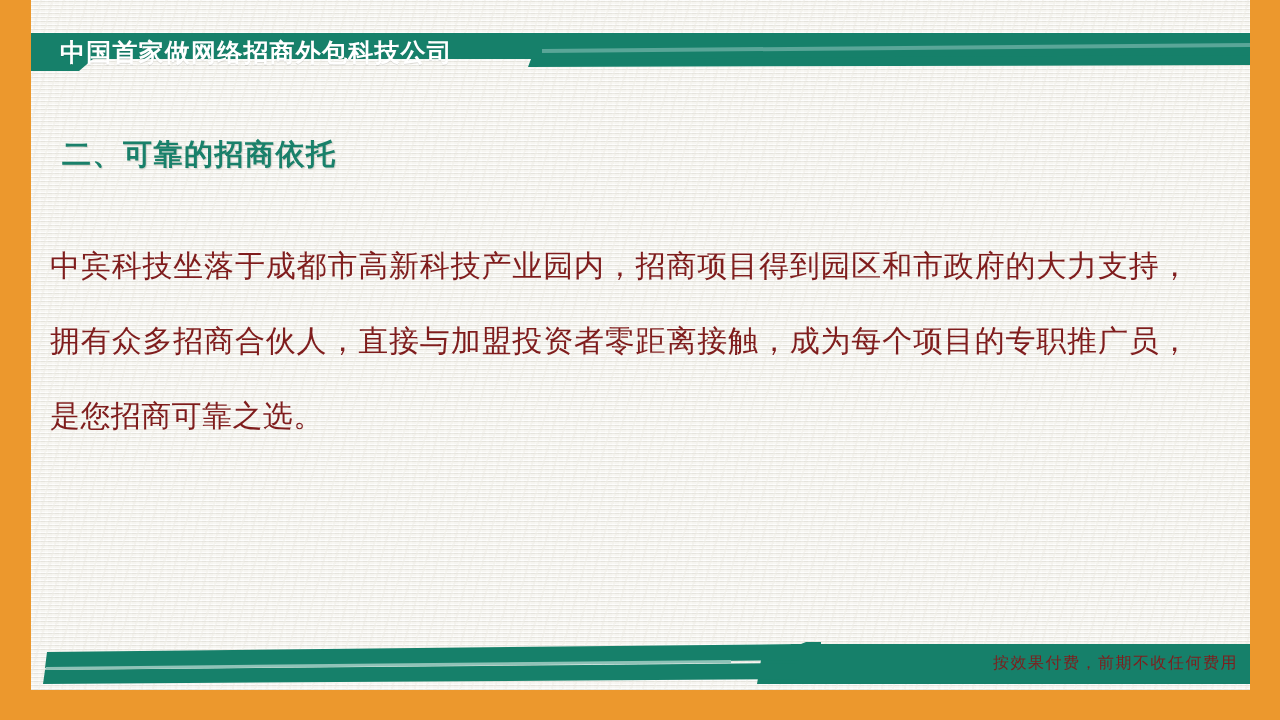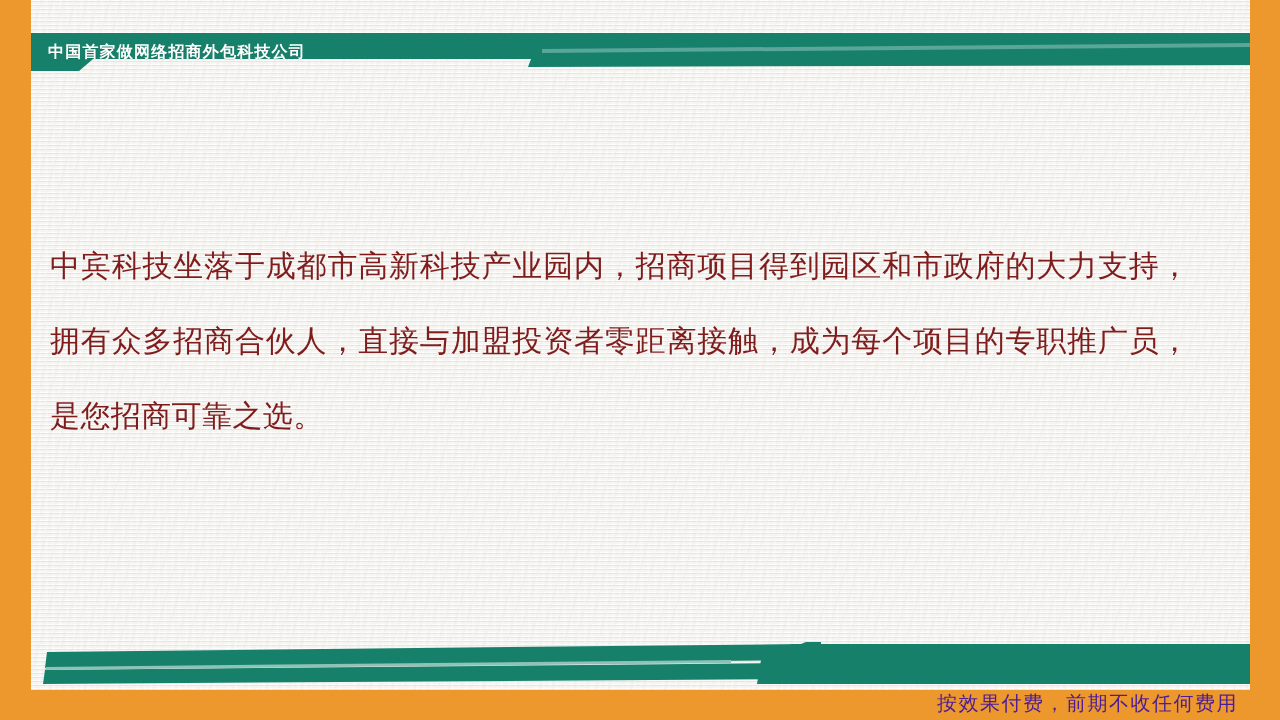--- a/index.html
+++ b/index.html
@@ -63,27 +63,27 @@
     left: 31px;
     top: 33px;
     width: 1219px;
     height: 38px;
     z-index: 4;
   }
   #header-banner svg { display: block; }
 
   #header-title {
     position: absolute;
-    left: 48px;
+    left: 60px;
     top: 34px;
     height: 36px;
     line-height: 36px;
     z-index: 6;
     color: #ffffff;
-    font-size: 16px;
+    font-size: 25px;
     font-weight: bold;
     letter-spacing: 1.2px;
     white-space: nowrap;
     text-shadow: 0 1px 0 rgba(0,0,0,0.10);
   }
 
   
   #section-heading {
     position: absolute;
     left: 62px;
@@ -124,25 +124,24 @@
   }
   #footer-graphic svg { display: block; }
 
   #footer-text {
     position: absolute;
     right: 42px;
     top: 648px;
     height: 30px;
     line-height: 30px;
     z-index: 6;
-    color: #4c1d95;
-    font-size: 20px;
+    color: #7f1d1d;
+    font-size: 16px;
     letter-spacing: 1.5px;
     white-space: nowrap;
-    margin-top: 40px;
   }
 </style>
 </head>
 <body>
 
 <div id="slide">
 
   <div id="canvas"></div>
 
   <div id="header-banner">
@@ -151,20 +150,21 @@
       <polygon points="0,0 1219,0 1219,26 62,26 48,38 0,38" fill="#16806a"></polygon>
 
       <polygon points="500,26 1219,22 1219,32 497,34" fill="#16806a"></polygon>
 
       <polygon points="511,16 1219,10 1219,14 511,20" fill="#5aa698"></polygon>
     </svg>
   </div>
 
   <div id="header-title">中国首家做网络招商外包科技公司</div>
 
+  <div id="section-heading">二、可靠的招商依托</div>
 
   <div id="body-text">中宾科技坐落于成都市高新科技产业园内，招商项目得到园区和市政府的大力支持，拥有众多招商合伙人，直接与加盟投资者零距离接触，成为每个项目的专职推广员，是您招商可靠之选。</div>
 
   <div id="footer-graphic">
     <svg width="1219" height="54" viewBox="0 0 1219 54" xmlns="http://www.w3.org/2000/svg">
 
       <polygon points="760,8 1219,8 1219,48 1219,48 757,48" fill="#16806a"></polygon>
       <polygon points="730,24 775,6 790,6 790,48 726,48" fill="#16806a"></polygon>
 
       <polygon points="16,16 770,8 770,24 14,32" fill="#16806a"></polygon>

